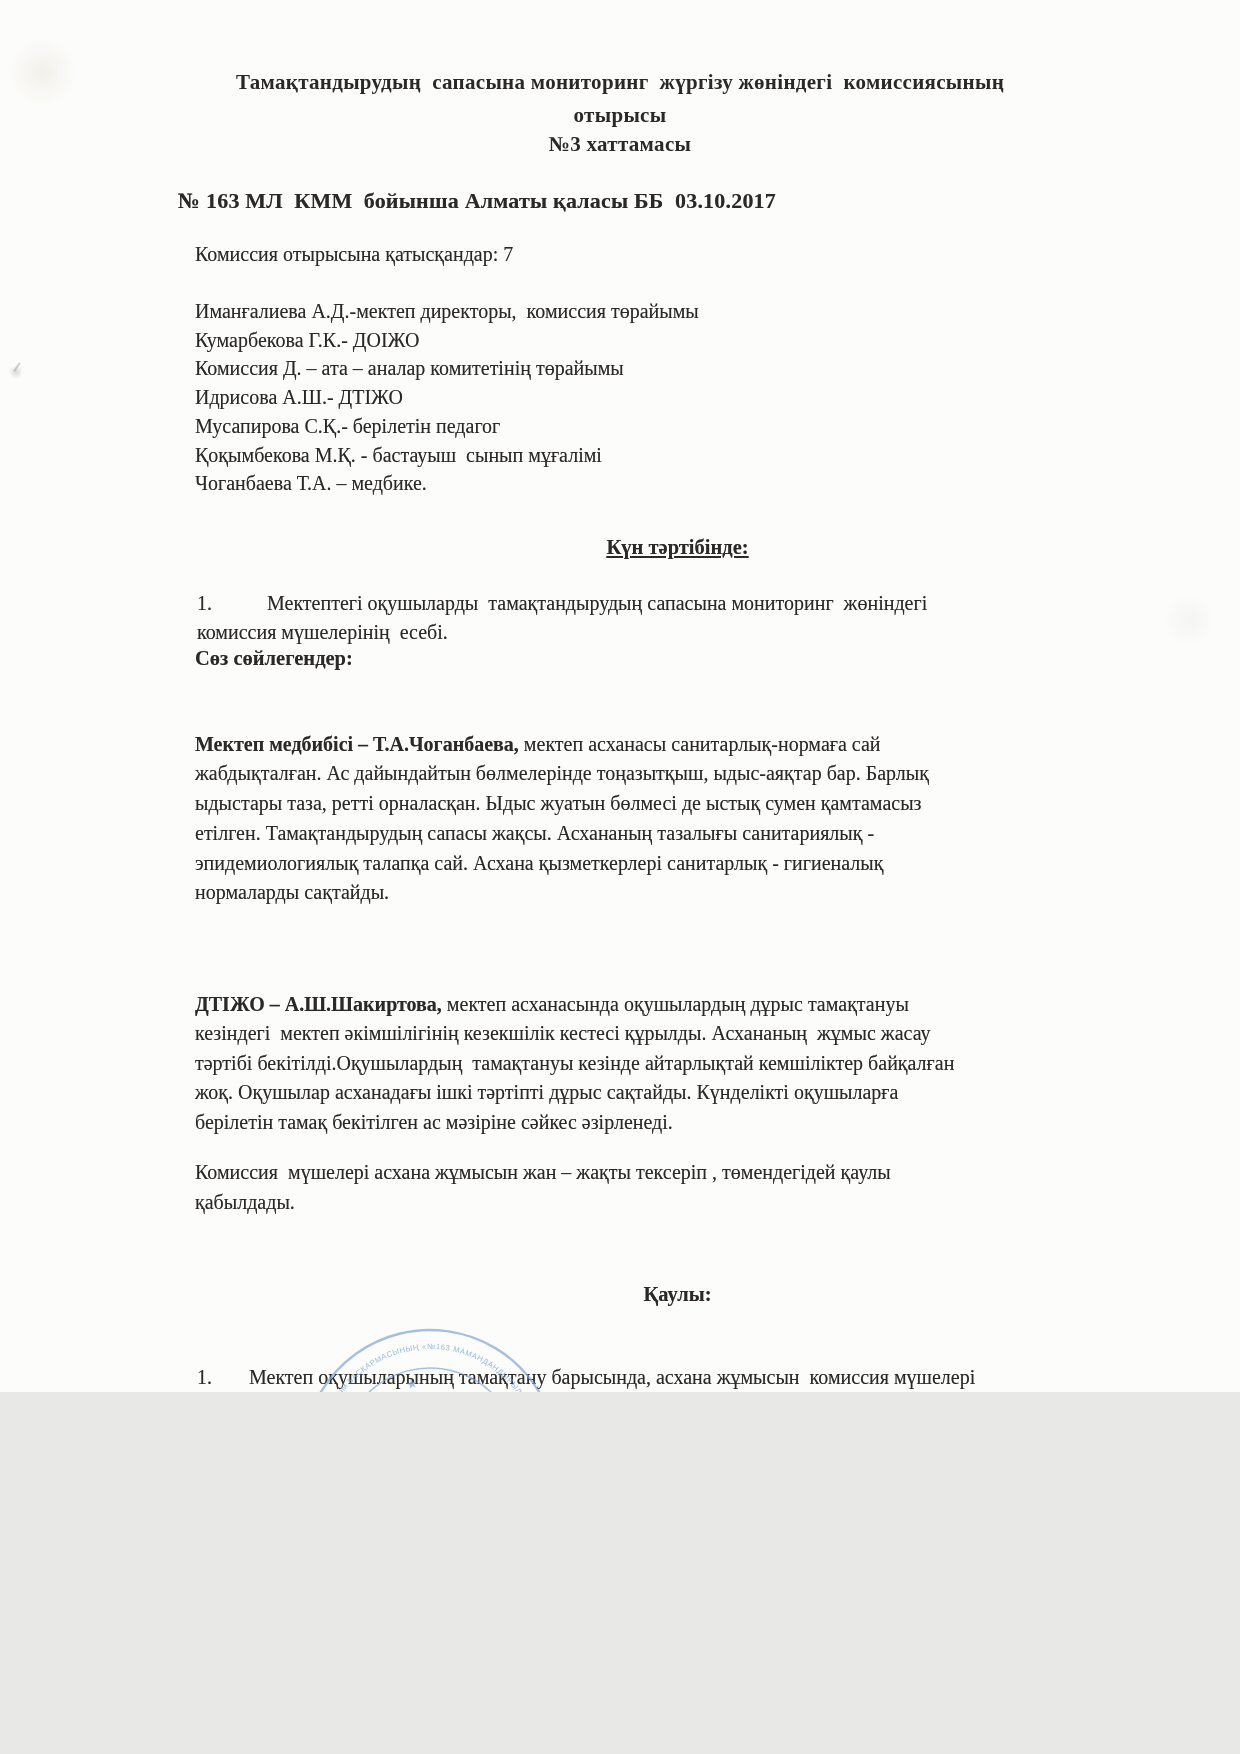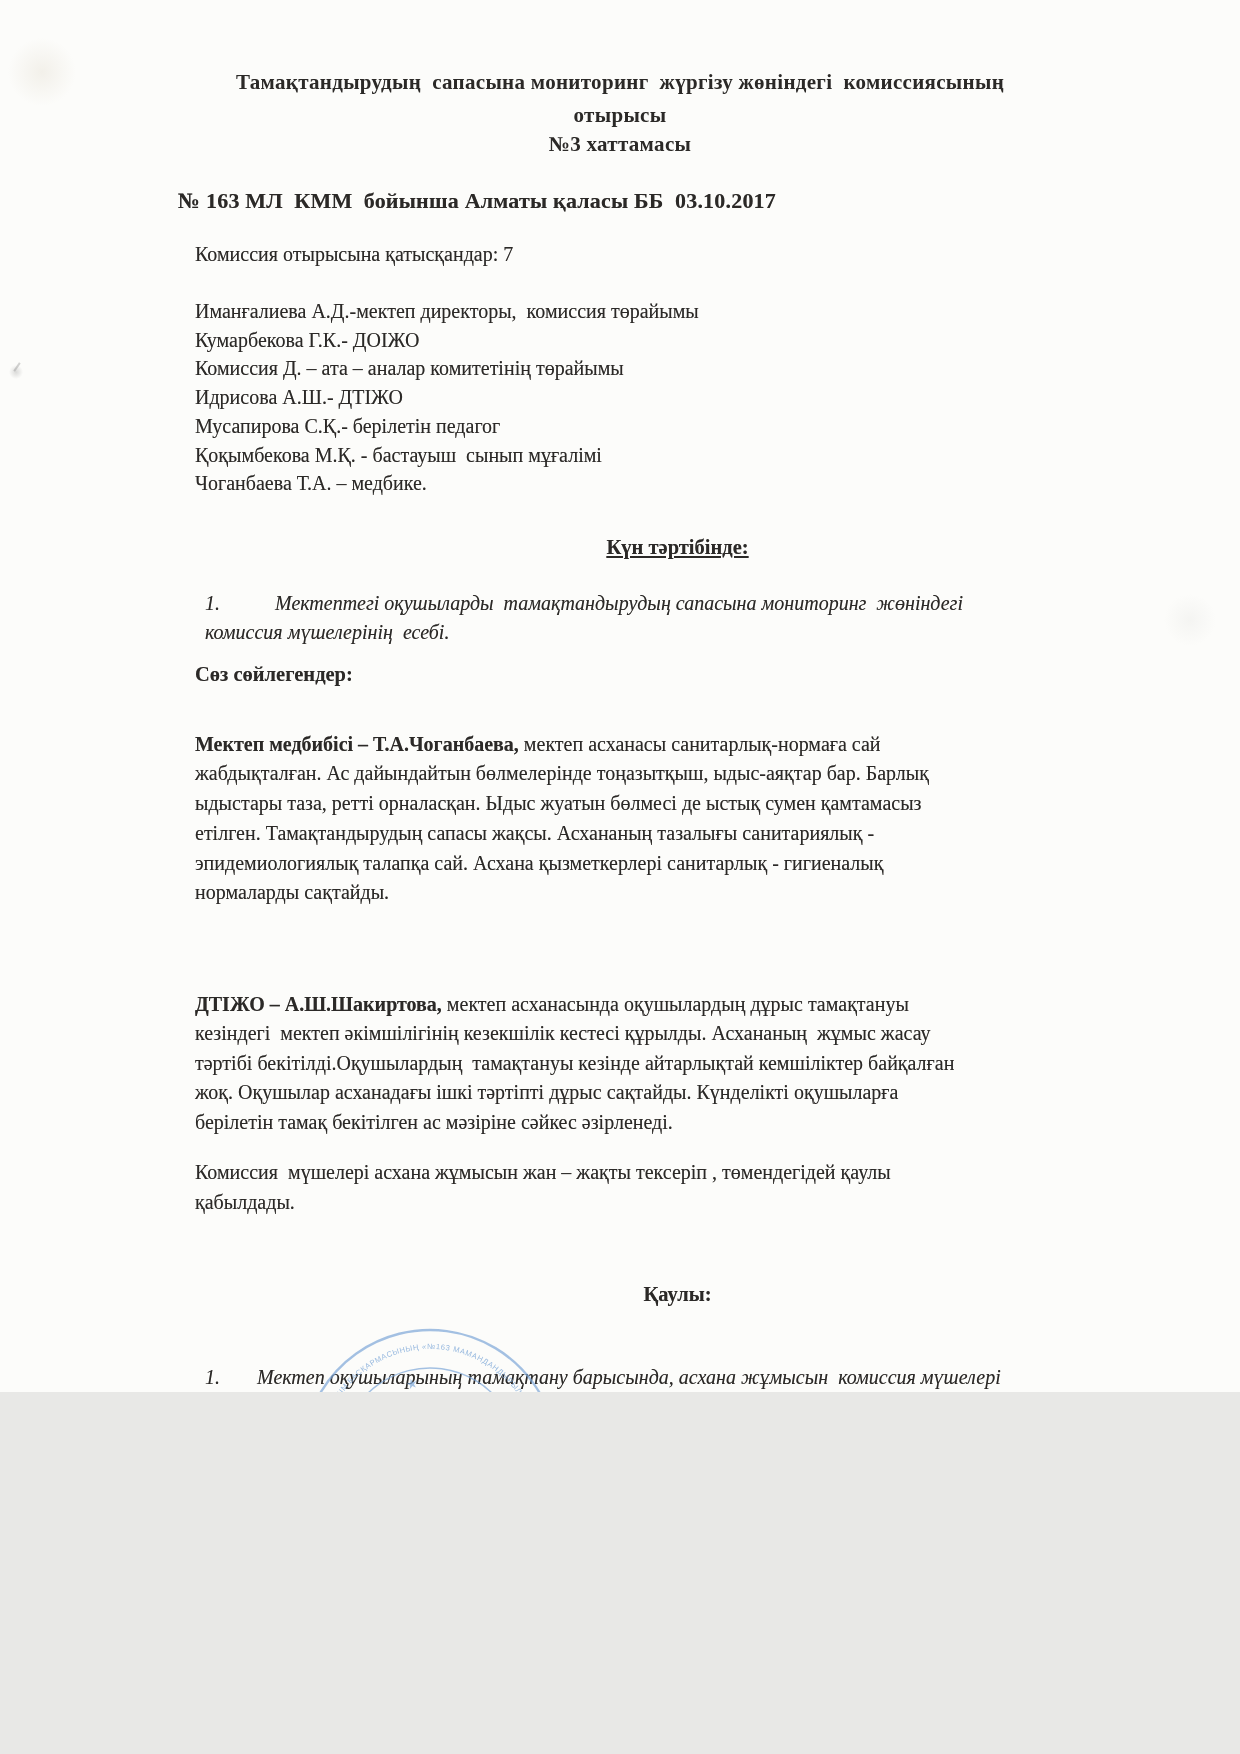--- a/index.html
+++ b/index.html
@@ -35,25 +35,25 @@
   .pre{white-space:pre-line;}
   .bold{font-weight:bold;}
   .title-block{left:0;top:68px;width:1240px;text-align:center;}
   .title-line{font-weight:bold;font-size:21px;line-height:29px;letter-spacing:.3px;}
   .title-line2{margin-top:4px;}
   .header-line{left:178px;top:186px;font-weight:bold;font-size:22px;letter-spacing:.2px;}
   .attendees{left:195px;top:240px;}
   .members{left:195px;top:297px;line-height:28.7px;}
   .center-head{left:195px;top:0;width:965px;text-align:center;font-weight:bold;font-size:20.5px;}
   .agenda-head{top:533px;text-decoration:underline;}
-  .item{left:205px;width:960px;font-style:italic;}
+  .item{left:197px;width:960px;}
   .agenda-item{top:559px;}
   .num{display:inline-block;width:70px;}
   .num-narrow{display:inline-block;width:52px;}
-  .speakers-head{left:195px;top:660px;font-weight:bold;font-size:20.5px;}
+  .speakers-head{left:195px;top:644px;font-weight:bold;font-size:20.5px;}
   .para{left:195px;width:960px;}
   .speech1{top:700px;line-height:29.7px;}
   .speech2{top:960px;}
   .note{top:1157px;line-height:30px;}
   .decision-head{top:1280px;}
   .decision-item{top:1334px;line-height:29px;}
   .roles{left:387px;top:1449px;line-height:29.5px;z-index:3;}
   .names{left:767px;top:1452px;line-height:29.5px;font-size:20.5px;}
   .stamp{left:295px;top:1322px;width:270px;height:270px;z-index:1;opacity:.88;}
   .st-line{fill:none;stroke:var(--c-stamp);opacity:.8;}

